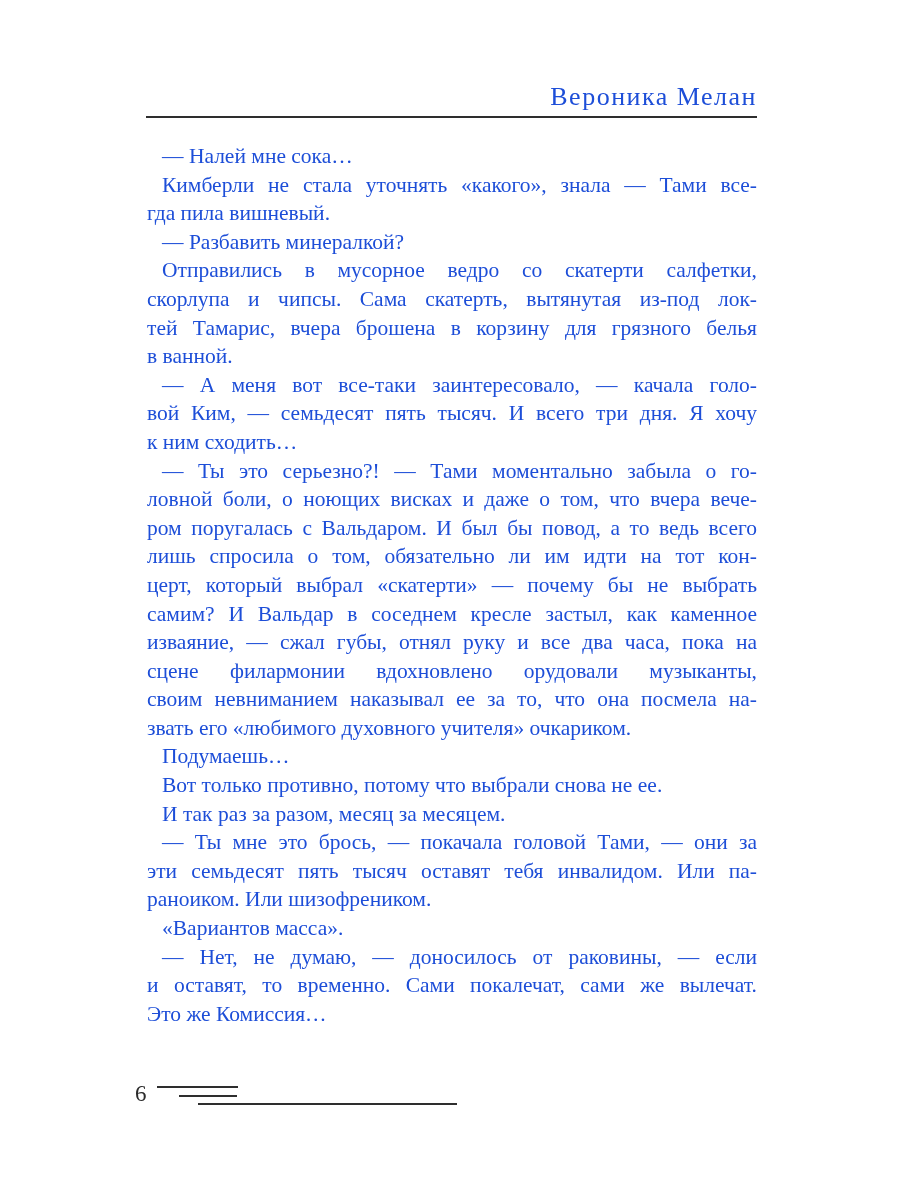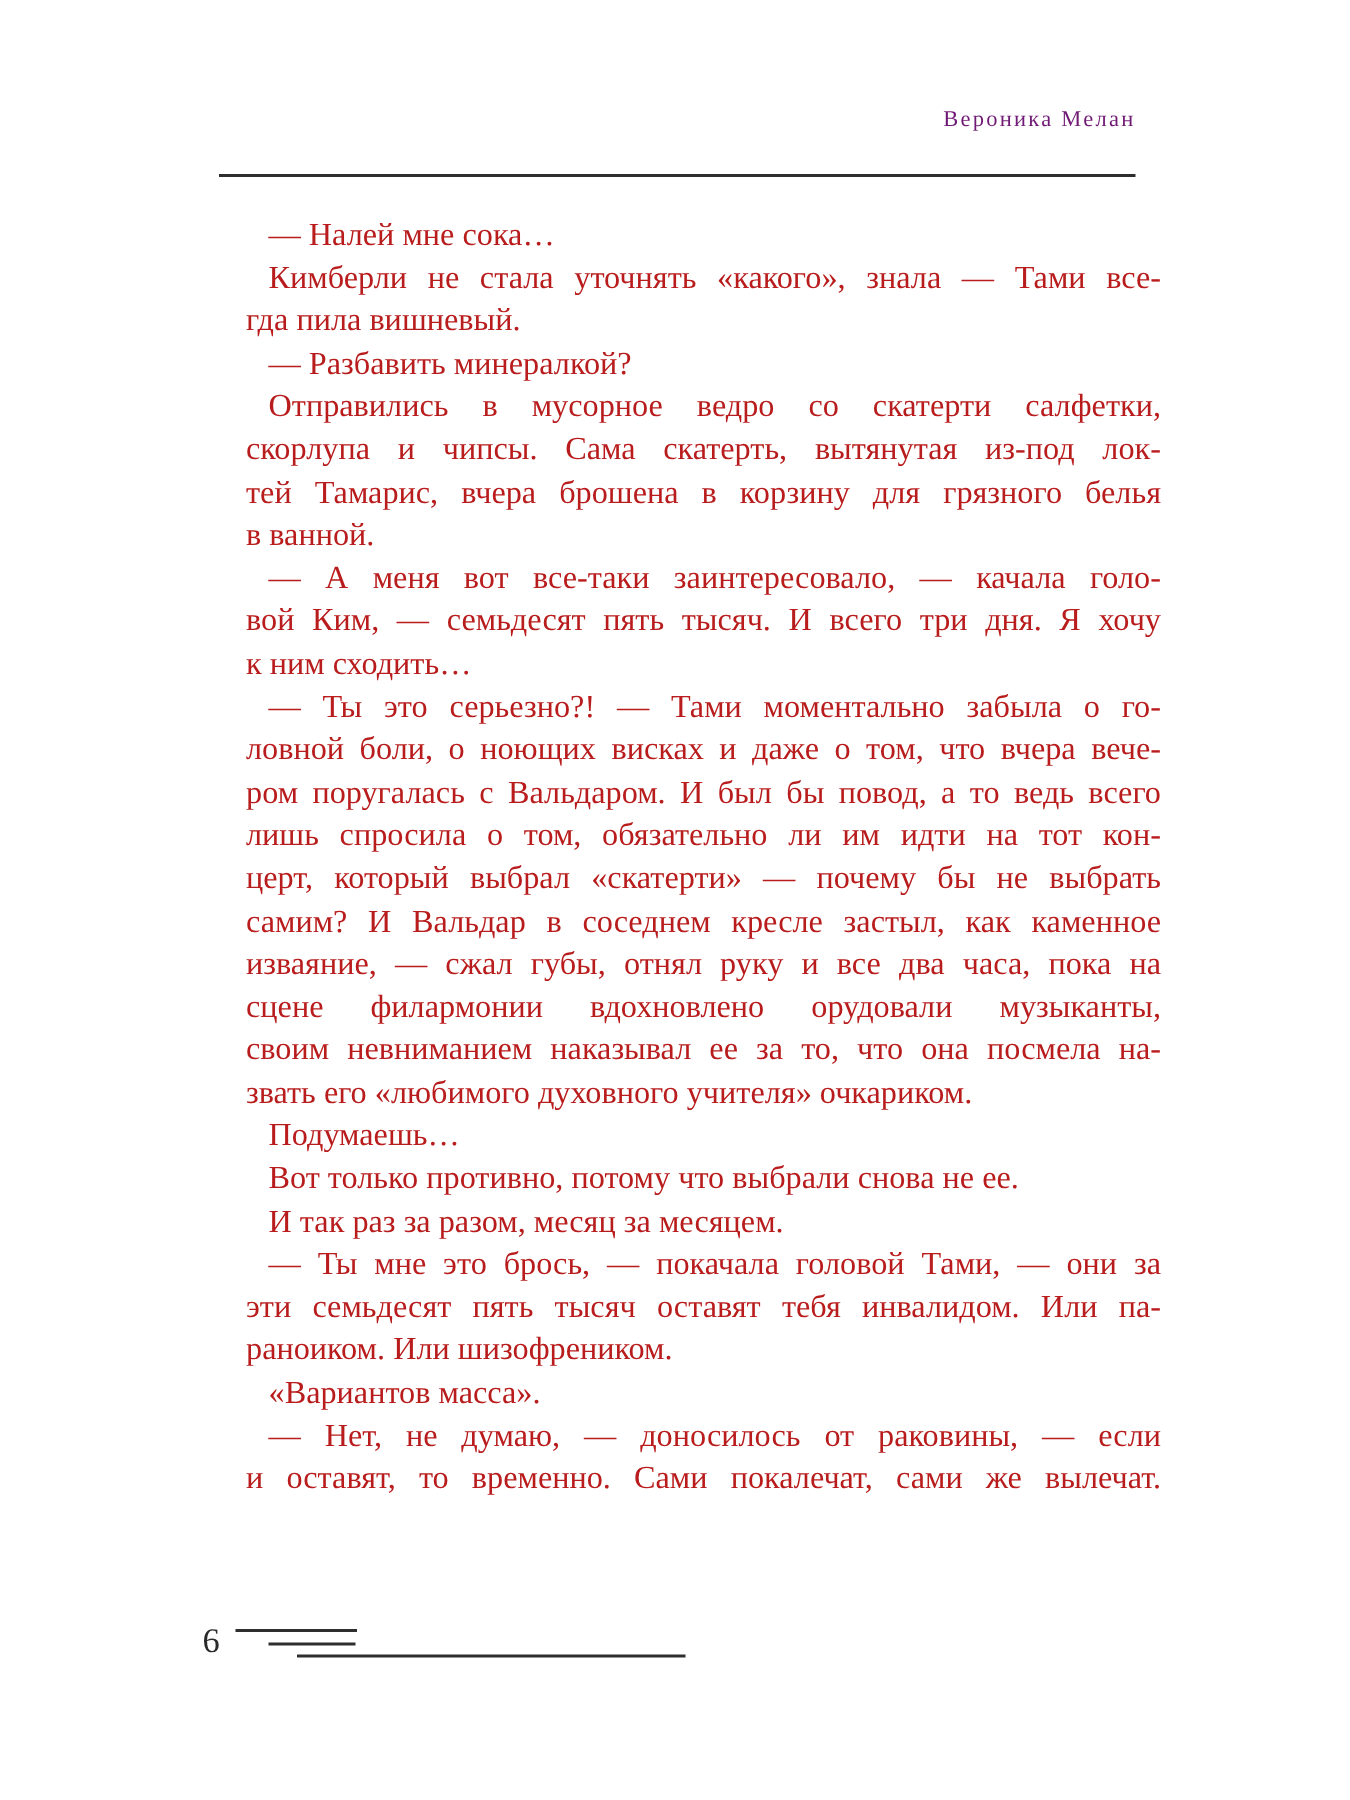--- a/index.html
+++ b/index.html
@@ -11,45 +11,45 @@
     position: relative;
     width: 900px;
     height: 1200px;
     background: #ffffff;
     font-family: "Liberation Serif", "DejaVu Serif", serif;
     color: #222222;
     overflow: hidden;
   }
   .running-head {
     position: absolute;
-    top: 72px;
+    top: 82px;
     left: 147px;
     width: 610px;
     text-align: right;
-    font-size: 15px;
+    font-size: 26px;
     letter-spacing: 1.5px;
-    color: #701a75;
+    color: #1d4ed8;
     white-space: nowrap;
   }
   .head-rule {
     position: absolute;
     top: 116px;
     left: 146px;
     width: 611px;
     height: 0;
     border-top: 2px solid #2e2e2e;
   }
   .text-block {
     position: absolute;
     top: 142px;
-    left: 164px;
+    left: 147px;
     width: 610px;
     font-size: 21.5px;
     line-height: 28.6px;
-    color: #b91c1c;
+    color: #1d4ed8;
   }
   .para { margin: 0; }
   .line {
     text-align: justify;
     text-align-last: justify;
     white-space: normal;
   }
   .line.first { padding-left: 15px; }
   .line.last { text-align-last: left; }
   .page-number {
@@ -124,20 +124,21 @@
         <div class="line first">— Ты мне это брось, — покачала головой Тами, — они за</div>
         <div class="line">эти семьдесят пять тысяч оставят тебя инвалидом. Или па-</div>
         <div class="line last">раноиком. Или шизофреником.</div>
       </div>
       <div class="para">
         <div class="line first last">«Вариантов масса».</div>
       </div>
       <div class="para">
         <div class="line first">— Нет, не думаю, — доносилось от раковины, — если</div>
         <div class="line">и оставят, то временно. Сами покалечат, сами же вылечат.</div>
+        <div class="line last">Это же Комиссия…</div>
       </div>
     </div>
 
   <div class="page-number">6</div>
 
   <div class="foot-line a"></div>
   <div class="foot-line b"></div>
   <div class="foot-line c"></div>
 
 </div>

